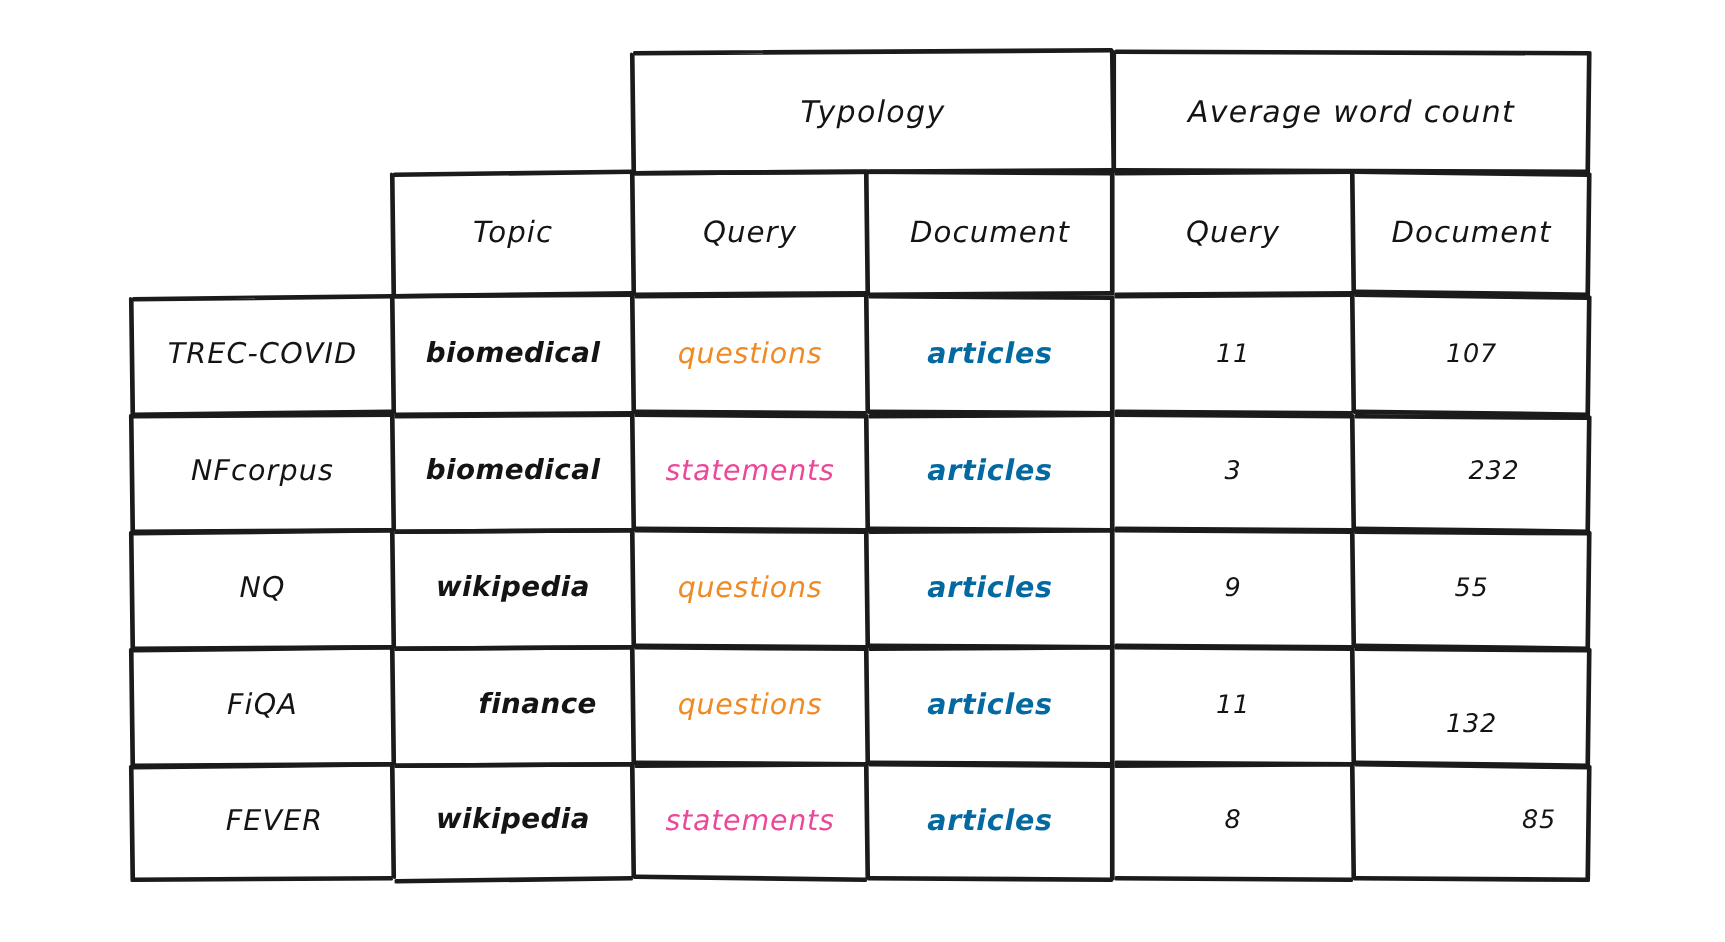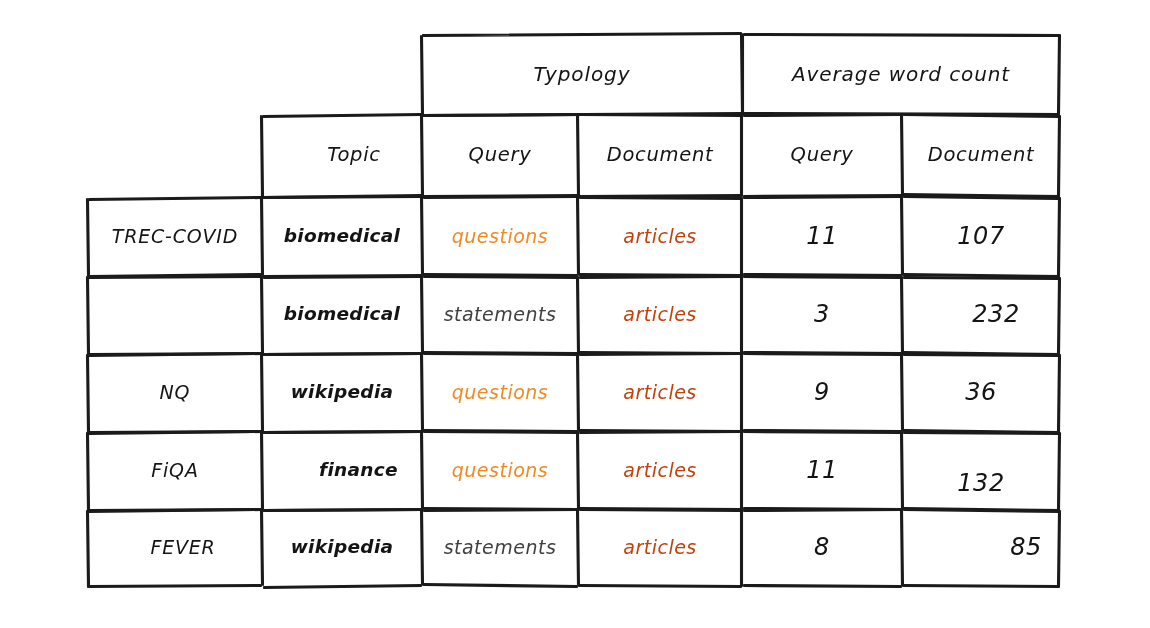--- a/index.html
+++ b/index.html
@@ -64,32 +64,32 @@
     font-style: italic;
     letter-spacing: 0.8px;
   }
   .topic {
     font-size: 18.5px;
     font-style: italic;
     letter-spacing: 0.3px;
     font-weight: bold;
   }
   .num {
-    font-size: 24px;
+    font-size: 17px;
     font-style: italic;
     letter-spacing: 0.5px;
   }
   .typ {
     font-size: 19px;
     font-style: italic;
     letter-spacing: 0.5px;
   }
   .typ-questions { color: #f08a24; text-align: center; }
-  .typ-statements { color: #404040; }
-  .typ-articles { color: #c2410c; }
+  .typ-statements { color: #ec4899; }
+  .typ-articles { color: #0369a1; font-weight: bold; }
 </style>
 </head>
 <body>
 
 <div id="stage">
 
   <svg class="sketch" viewBox="0 0 1150 628" aria-hidden="true">
     <g>
 
       <path d="M423 35 L741 33 M423 36 L741 34"></path>
@@ -248,49 +248,50 @@
       <path d="M1060 511 L1059 586 M1059 512 L1058 585"></path>
       <path d="M1059 587 L904 586 M1059 586 L904 585"></path>
 
     </g>
   </svg>
 
   <div class="cell-text hdr-top" style="left:742px; top:34px; width:318px; height:80px;">Average word count</div>
 
   <div class="cell-text hdr-top" style="left:422px; top:34px; width:320px; height:80px;">Typology</div>
 
-  <div class="cell-text hdr-sub" style="left:262px; top:114px; width:160px; height:82px;padding-left:12px;">Topic</div>
+  <div class="cell-text hdr-sub" style="left:262px; top:114px; width:160px; height:82px;">Topic</div>
 
   <div class="cell-text hdr-sub" style="left:422px; top:114px; width:156px; height:82px;">Query</div>
 
   <div class="cell-text hdr-sub" style="left:578px; top:114px; width:164px; height:82px;">Document</div>
 
   <div class="cell-text hdr-sub" style="left:742px; top:114px; width:160px; height:82px;">Query</div>
 
   <div class="cell-text hdr-sub" style="left:902px; top:114px; width:158px; height:82px;">Document</div>
 
   <div class="cell-text ds-name" style="left:88px; top:197px; width:174px; height:78px;">TREC-COVID</div>
   <div class="cell-text topic" style="left:262px; top:197px; width:160px; height:78px;">biomedical</div>
   <div class="cell-text typ typ-questions" style="left:422px; top:197px; width:156px; height:78px;">questions</div>
   <div class="cell-text typ typ-articles" style="left:578px; top:197px; width:164px; height:78px;">articles</div>
   <div class="cell-text num" style="left:742px; top:197px; width:160px; height:78px;">11</div>
   <div class="cell-text num" style="left:902px; top:197px; width:158px; height:78px;">107</div>
 
+  <div class="cell-text ds-name" style="left:88px; top:275px; width:174px; height:78px;">NFcorpus</div>
   <div class="cell-text topic" style="left:262px; top:275px; width:160px; height:78px;">biomedical</div>
   <div class="cell-text typ typ-statements" style="left:422px; top:275px; width:156px; height:78px;">statements</div>
   <div class="cell-text typ typ-articles" style="left:578px; top:275px; width:164px; height:78px;">articles</div>
   <div class="cell-text num" style="left:742px; top:275px; width:160px; height:78px;">3</div>
   <div class="cell-text num" style="left:902px; top:275px; width:188px; height:78px;">232</div>
 
   <div class="cell-text ds-name" style="left:88px; top:353px; width:174px; height:78px;">NQ</div>
   <div class="cell-text topic" style="left:262px; top:353px; width:160px; height:78px;">wikipedia</div>
   <div class="cell-text typ typ-questions" style="left:422px; top:353px; width:156px; height:78px;">questions</div>
   <div class="cell-text typ typ-articles" style="left:578px; top:353px; width:164px; height:78px;">articles</div>
   <div class="cell-text num" style="left:742px; top:353px; width:160px; height:78px;">9</div>
-  <div class="cell-text num" style="left:902px; top:353px; width:158px; height:78px;">36</div>
+  <div class="cell-text num" style="left:902px; top:353px; width:158px; height:78px;">55</div>
 
   <div class="cell-text ds-name" style="left:88px; top:431px; width:174px; height:78px;">FiQA</div>
   <div class="cell-text topic" style="left:262px; top:431px; width:193px; height:78px;">finance</div>
   <div class="cell-text typ typ-questions" style="left:422px; top:431px; width:156px; height:78px;">questions</div>
   <div class="cell-text typ typ-articles" style="left:578px; top:431px; width:164px; height:78px;">articles</div>
   <div class="cell-text num" style="left:742px; top:431px; width:160px; height:78px;">11</div>
   <div class="cell-text num" style="left:902px; top:444px; width:158px; height:78px;">132</div>
 
   <div class="cell-text ds-name" style="left:88px; top:509px; width:190px; height:76px;">FEVER</div>
   <div class="cell-text topic" style="left:262px; top:509px; width:160px; height:76px;">wikipedia</div>

